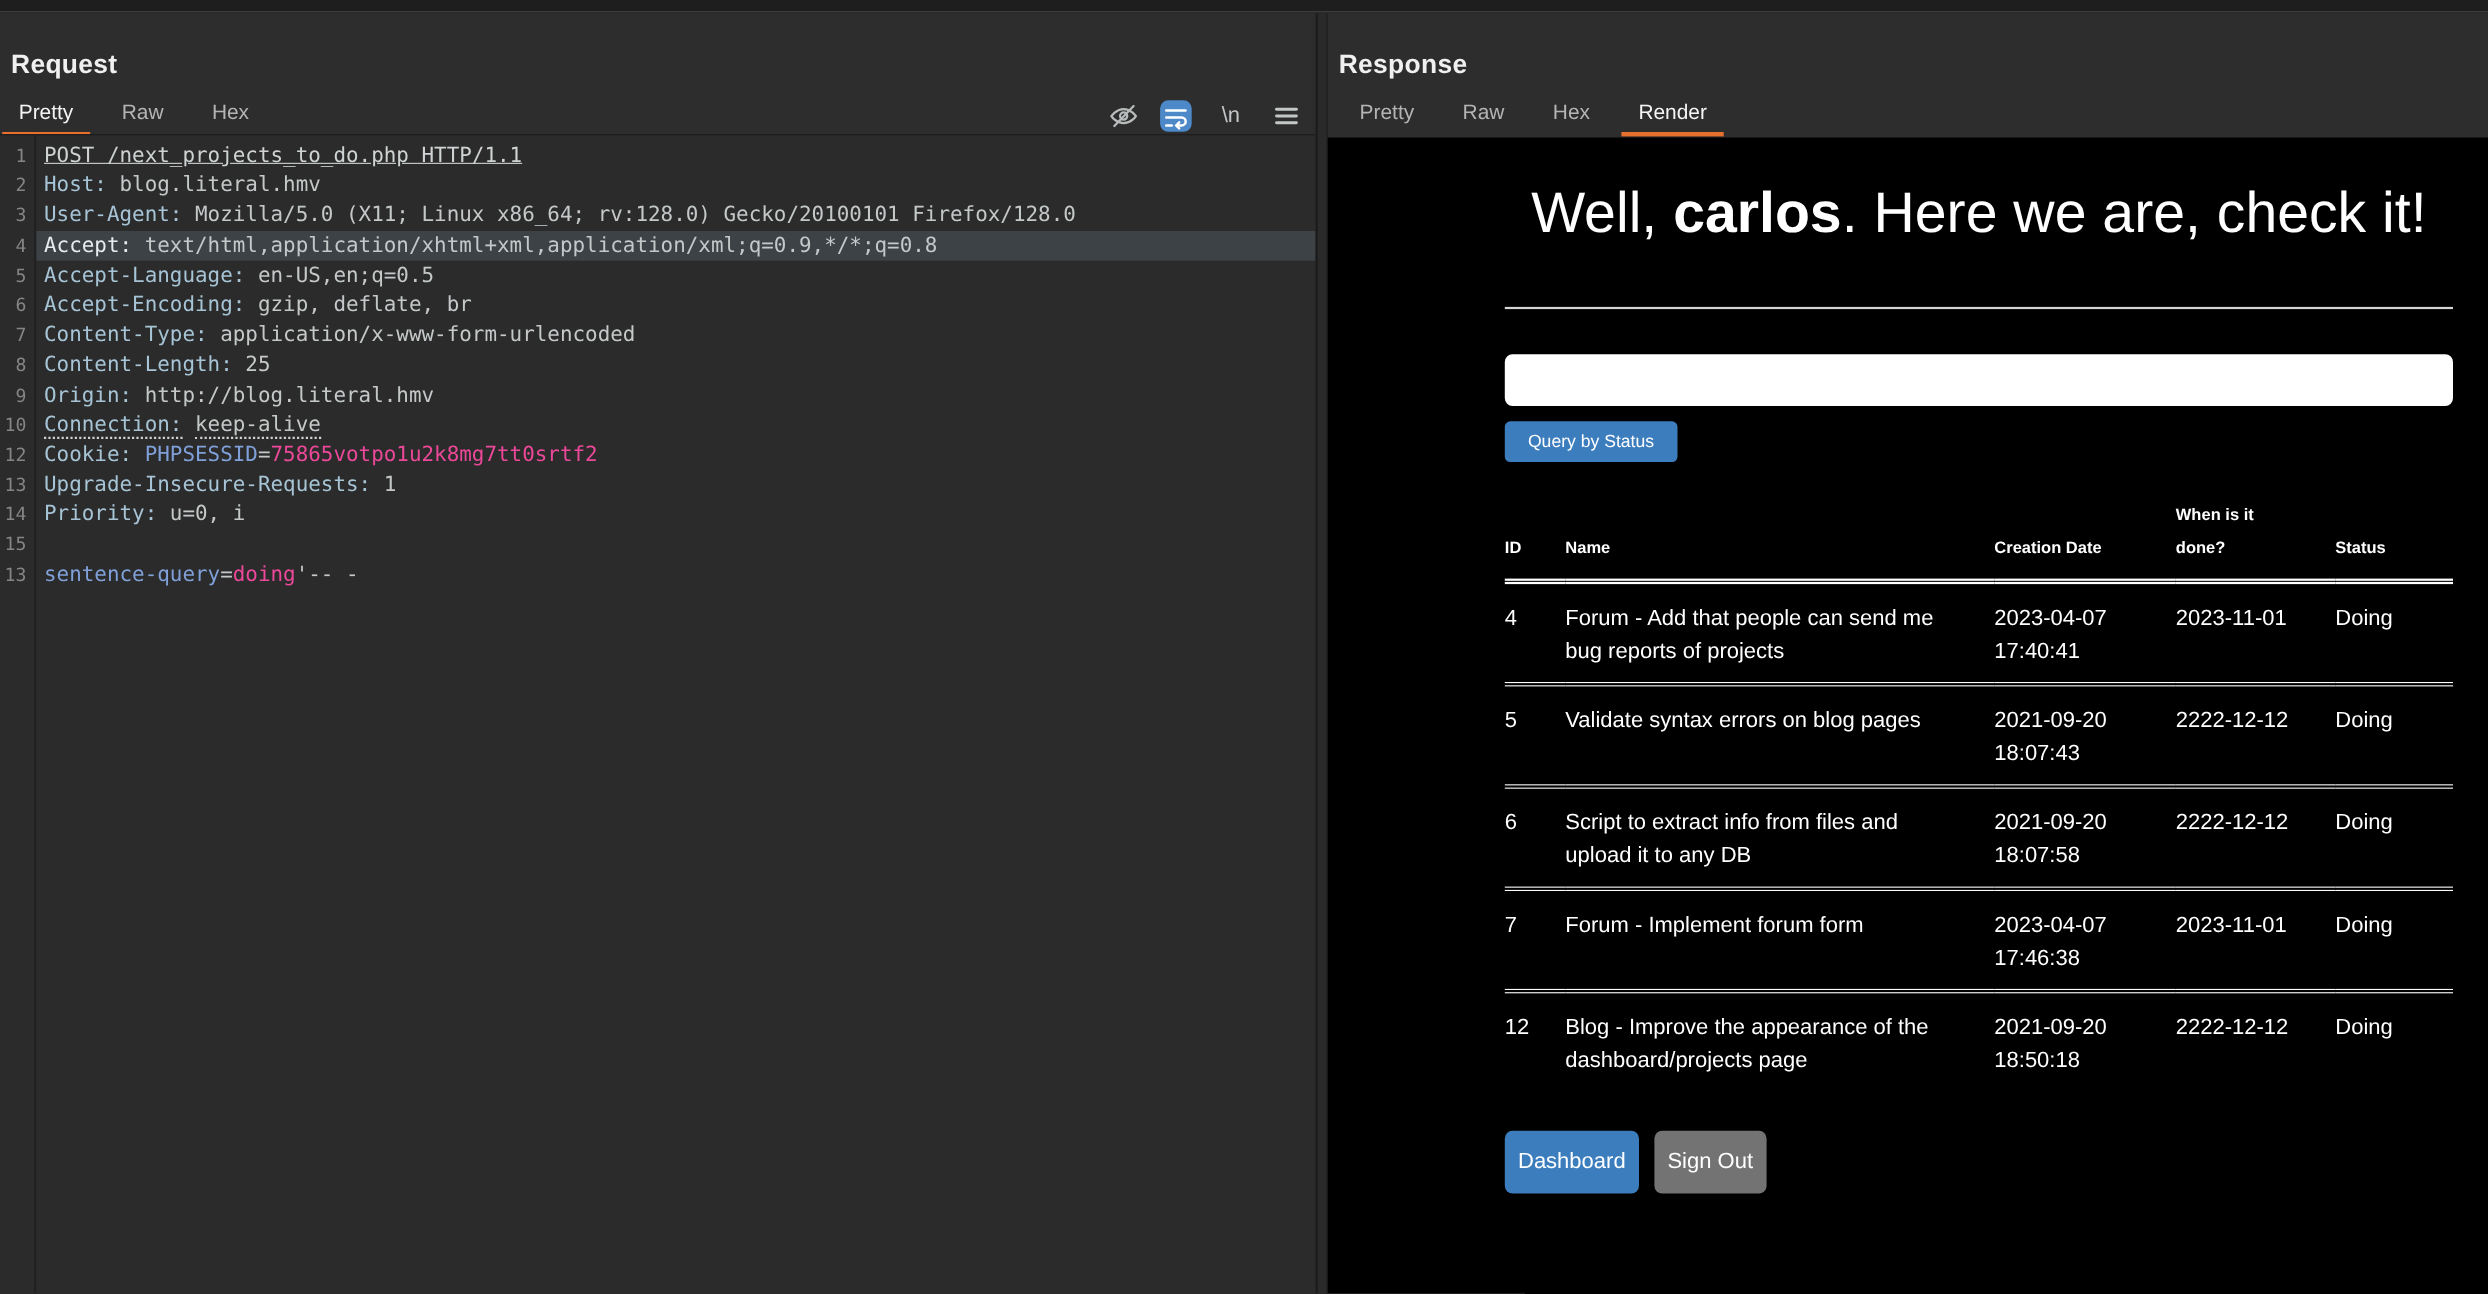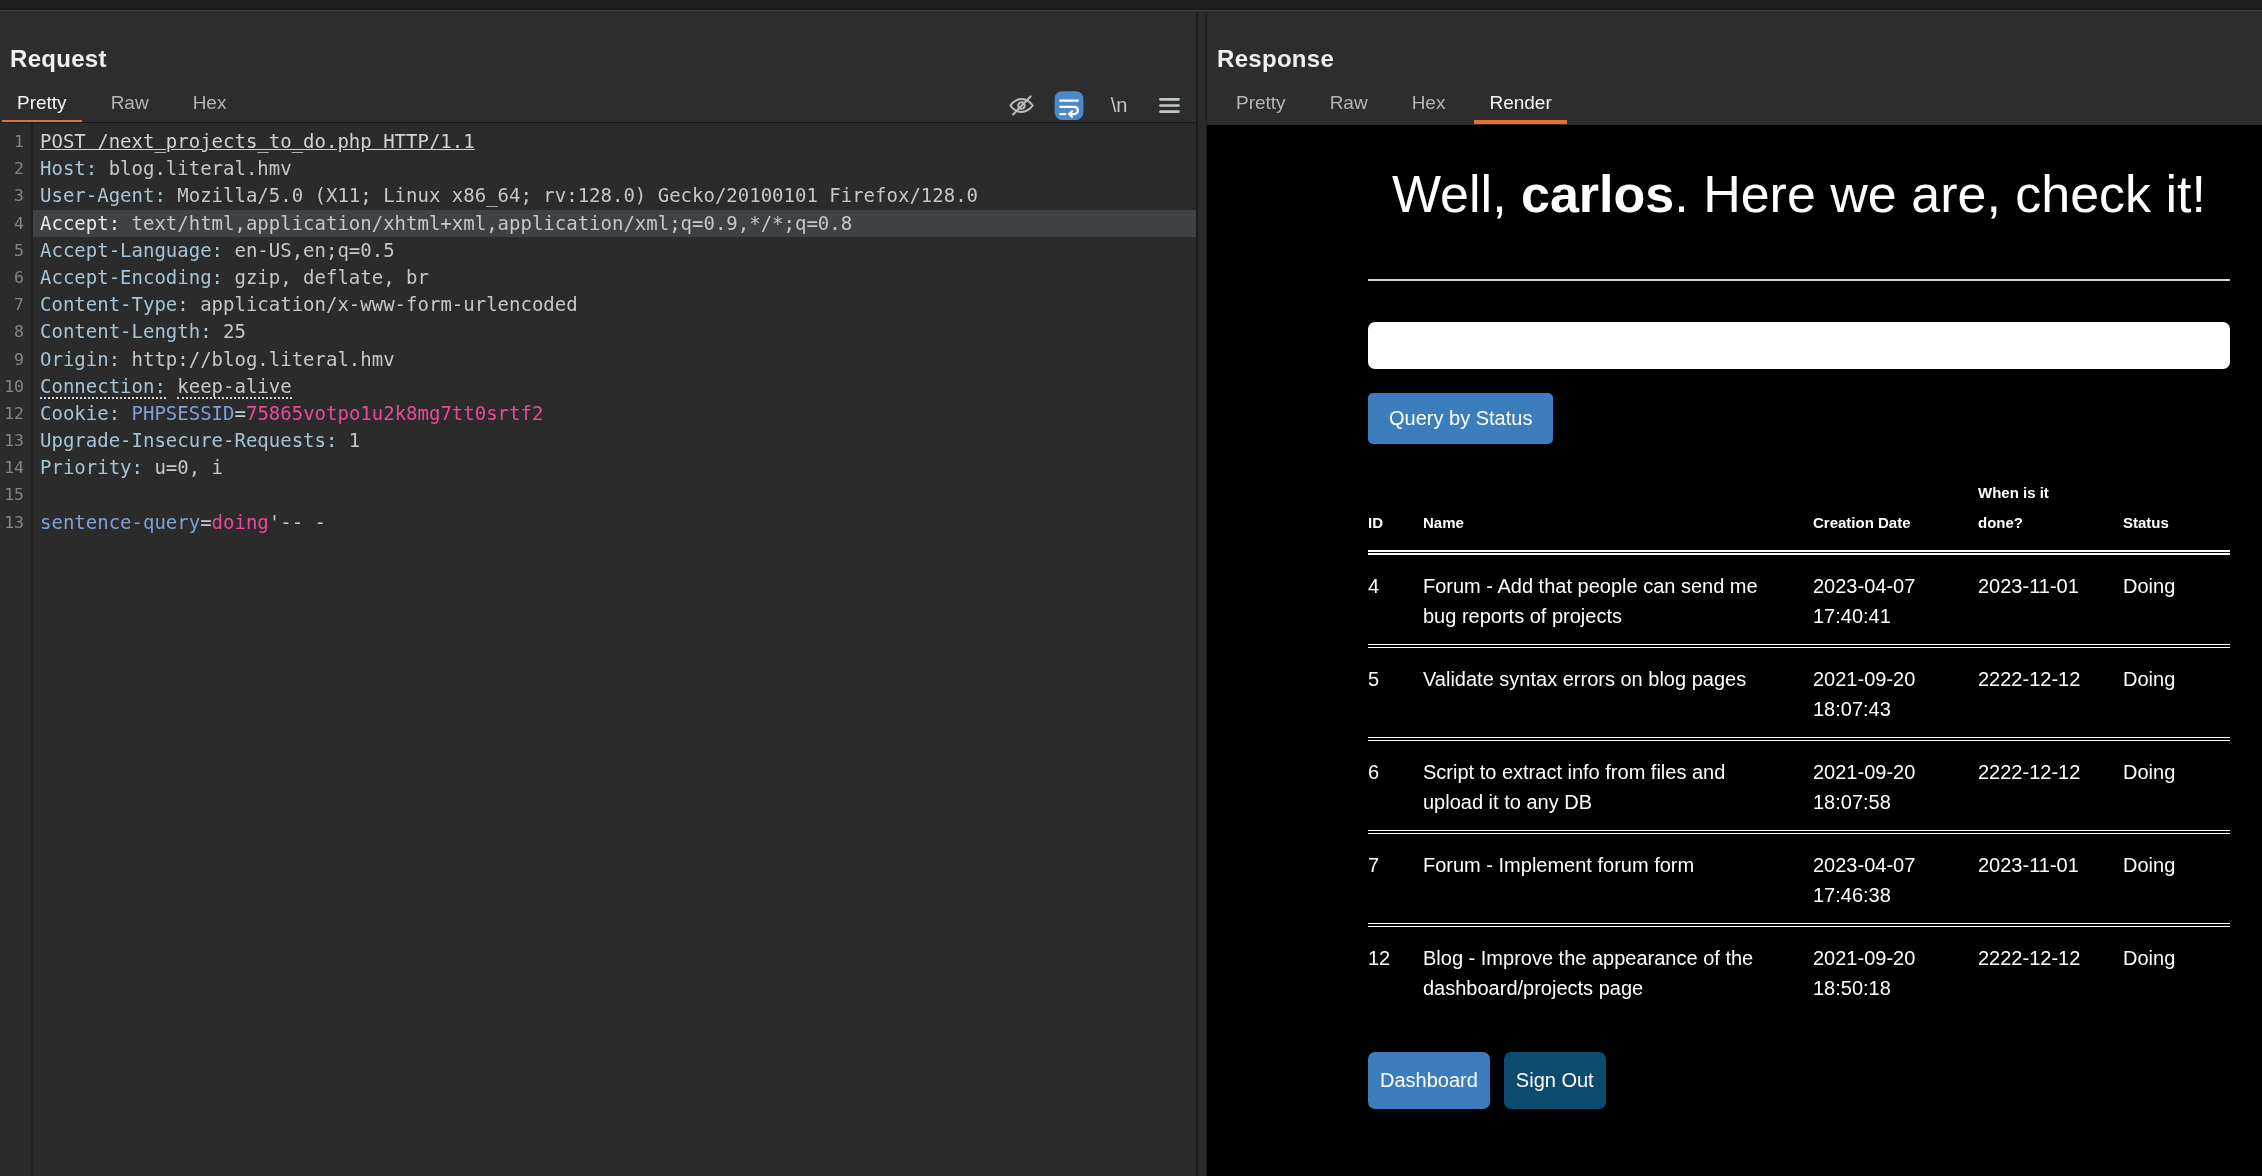--- a/index.html
+++ b/index.html
@@ -52,41 +52,41 @@
   
   .renderarea { position:absolute; top:113px; left:0; right:0; bottom:0; background:#000; }
   .rcontent { position:absolute; left:161px; top:0; width:862px; color:#ffffff; }
   .greeting { margin-top:38px; font-size:52px; line-height:1.22; text-align:center; color:#fff;
               font-weight:normal; }
   .greeting b { font-weight:bold; }
   .rule { border:none; border-top:2px solid #d4d4d4; margin:53px 0 0 0; }
   .qinput { display:block; width:100%; height:47px; margin-top:41px; border-radius:7px;
             border:2px solid #ffffff; background:#ffffff; font-size:22px; padding:0 12px;
             outline:none; font-family:inherit; color:#111; }
-  .qbtn { display:inline-block; margin-top:24px; height:51px; padding:0 21px;
-          background:#3c7dbe; color:#fff; font-size:20px; border:none; border-radius:5px;
+  .qbtn { display:inline-block; margin-top:14px; height:37px; padding:0 21px;
+          background:#3c7dbe; color:#fff; font-size:16px; border:none; border-radius:5px;
           font-family:inherit; cursor:pointer; }
 
   table.projects { width:100%; border-collapse:collapse; margin-top:34px; color:#fff; }
   table.projects th { text-align:left; vertical-align:bottom; font-size:15px; font-weight:bold;
                       line-height:30px; padding:0 28px 12px 0; border-bottom:5px double #ffffff; }
   table.projects td { text-align:left; vertical-align:top; font-size:20px; line-height:30px;
                       padding:16px 28px 13px 0; border-bottom:4px double #ffffff; }
   table.projects tr:last-child td { border-bottom:none; }
   table.projects th:nth-child(1){ width:55px; }
   table.projects th:nth-child(2){ width:390px; }
   table.projects th:nth-child(3){ width:165px;margin-left:21px; }
   table.projects th:nth-child(4){ width:145px; }
   table.projects th:last-child, table.projects td:last-child { padding-right:0; }
 
   .btnrow { margin-top:36px; display:flex; gap:14px; }
   .bbtn { height:57px; padding:0 12px; font-size:20px; border:none; border-radius:7px;
           color:#fff; font-family:inherit; cursor:pointer; }
   .bbtn.blue { background:#3c7dbe; }
-  .bbtn.red  { background:#0c4a6e; }
+  .bbtn.red  { background:#737373; }
 </style>
 </head>
 <body>
 
 <div class="topstrip"></div>
 
 <div class="panel left">
   <div class="ptitle">Request</div>
 
   <div class="tabs">

